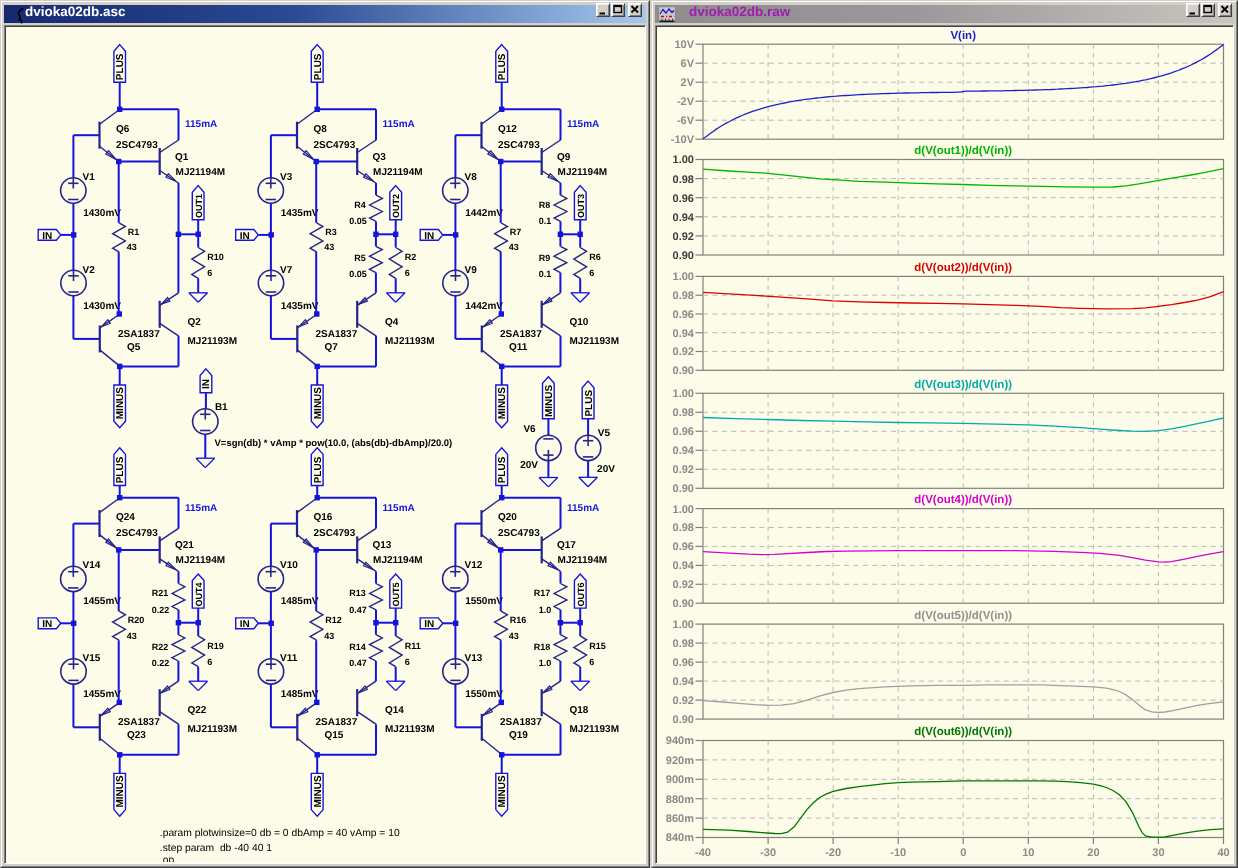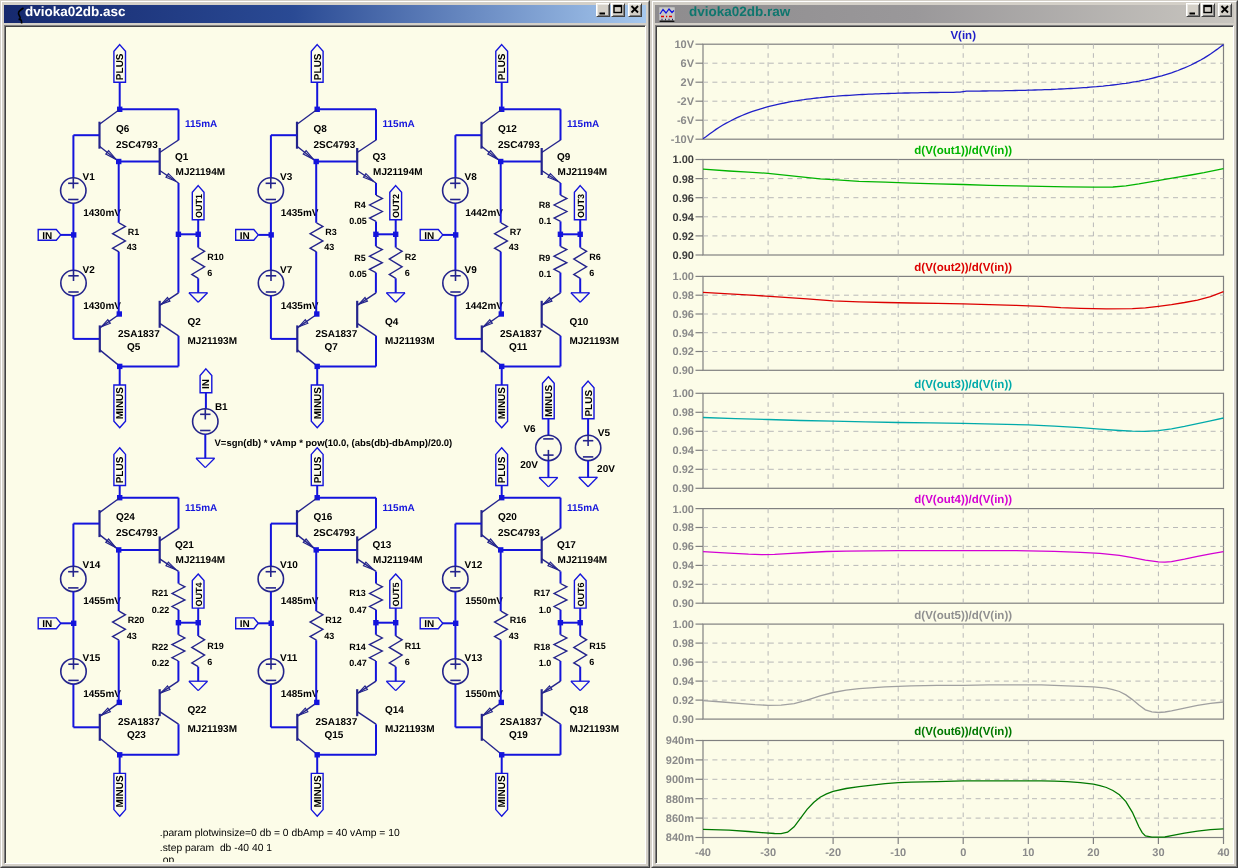--- a/index.html
+++ b/index.html
@@ -628,21 +628,21 @@
 <div class="win" style="left:651px;top:0;width:587px;height:868px;">
  <div class="inner"></div>
  <div class="tbar inactive"></div>
  <svg width="17" height="16" style="left:7px;top:6px;z-index:5">
    <rect x="0" y="0" width="16" height="15" fill="#C8C8C8" stroke="#888" stroke-width="0.5"></rect>
    <path d="M1 7 L4 2.5 L7 6 L10 2 L13 5.5 L15 3.5" fill="none" stroke="#1010E0" stroke-width="1.2"></path>
    <path d="M2 9.5 h3 M7 9.5 h1.2 M10 9.5 h3" stroke="#E00000" stroke-width="1.4"></path>
    <path d="M2.5 12.5 h1 M6 12.5 h1 M9.5 12.5 h1 M13 12.5 h1" stroke="#202060" stroke-width="1.4"></path>
    <line x1="0.5" y1="14.2" x2="15.5" y2="14.2" stroke="#000" stroke-width="1.4"></line>
  </svg>
- <div class="ttext" style="left:37px;color:#0f766e;">dvioka02db.raw</div>
+ <div class="ttext" style="left:37px;color:#a21caf;">dvioka02db.raw</div>
  <div class="btns" style="right:5px">
   <div class="wbtn">
         <svg width="12" height="12" style="left:0;top:0">
           <line x1="2.5" y1="9.5" x2="8" y2="9.5" stroke="#000" stroke-width="2"></line>
         </svg>
       </div>
   <div class="wbtn">
         <svg width="12" height="12" style="left:0;top:0">
           <rect x="2" y="1.5" width="7.5" height="7" fill="none" stroke="#000" stroke-width="1.4"></rect>
           <line x1="2" y1="2.2" x2="9.5" y2="2.2" stroke="#000" stroke-width="1.8"></line>

